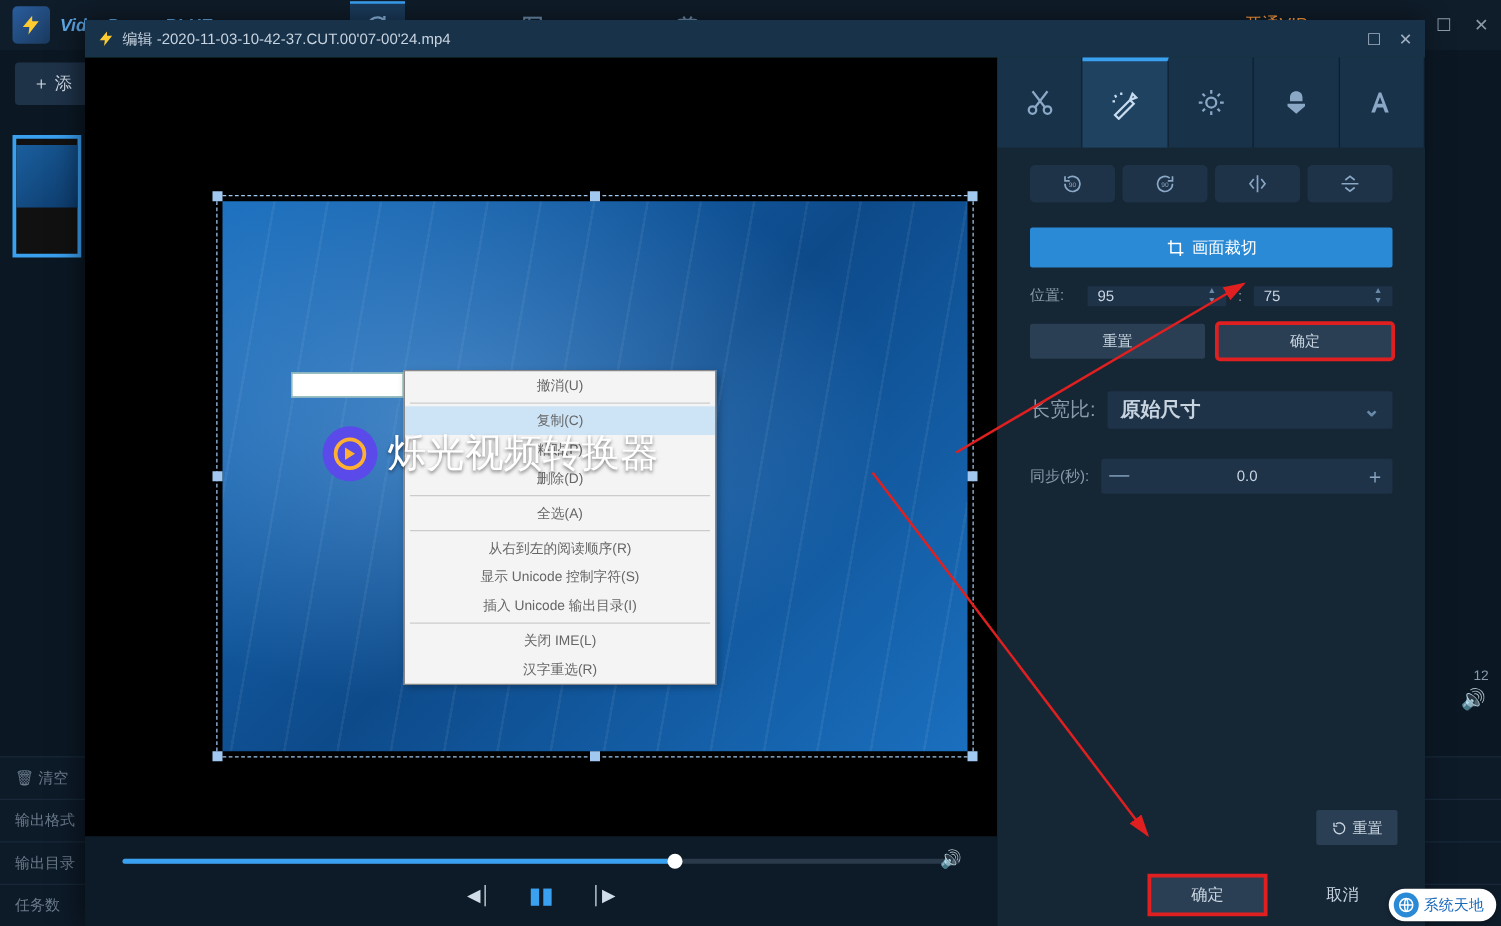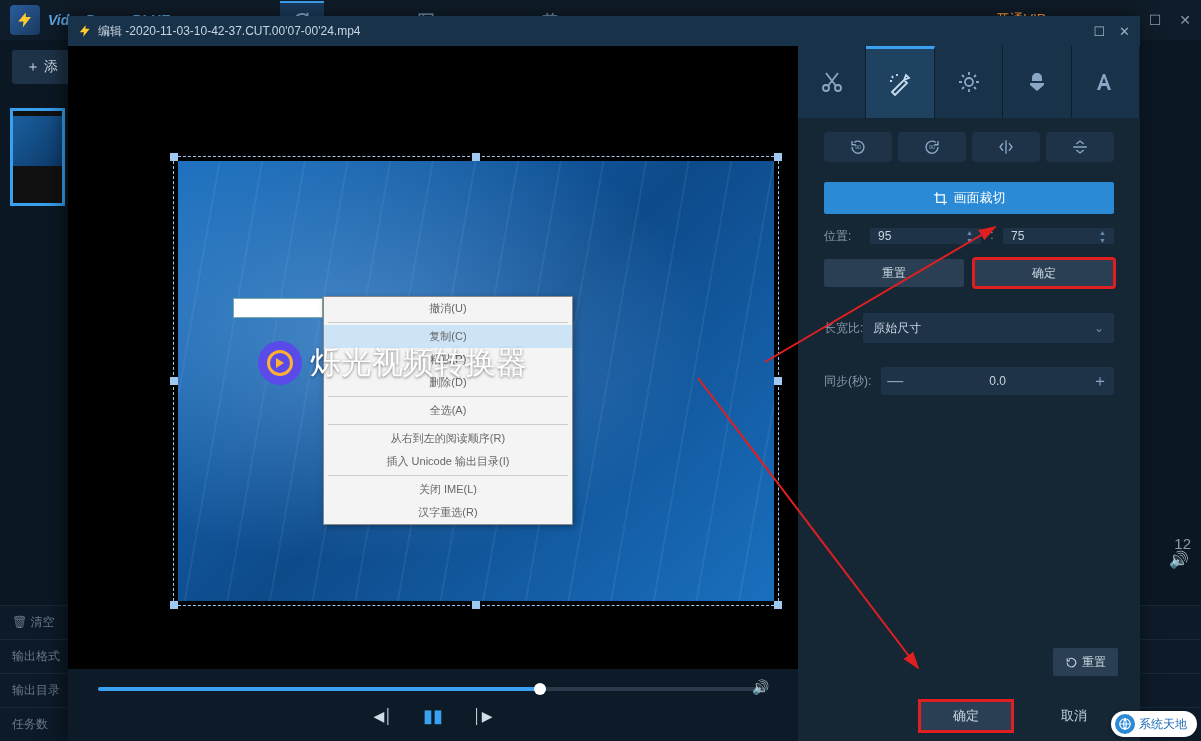--- a/index.html
+++ b/index.html
@@ -18,21 +18,21 @@
 .bg-tab.active{background:#1a3a5a;border-top:2px solid #3aa0f0;}
 
 .bg-toolbar { position:absolute; top:40px; left:0; right:0; height:54px; padding:6px 12px; display:flex; align-items:center;}
 .add-btn{background:#1e3248;color:#cdd8e3;font-size:14px;padding:8px 14px;border:none;border-radius:3px;}
 
 .bg-thumb { position:absolute; top:108px; left:10px; width:55px; height:98px; border:3px solid #3aa0f0; background:#111;}
 .bg-thumb-inner{width:100%;height:55%;background:linear-gradient(135deg,#1a5f9e,#0d3a6a);margin-top:10%;}
 
 .bg-bottom { position:absolute; bottom:0; left:0; right:0; background:#0d1a28;}
 .bg-row{display:flex;align-items:center;padding:8px 12px;color:#6a7a8a;font-size:12px;border-top:1px solid #182838;}
-.bg-time{position:absolute;top:535px;right:10px;color:#8a9aaa;font-size:15px;}
+.bg-time{position:absolute;top:535px;right:10px;color:#8a9aaa;font-size:11px;}
 .bg-speaker{position:absolute;top:550px;right:12px;color:#8a9aaa;}
 .bg-bluebtn{position:absolute;bottom:62px;right:18px;width:48px;height:30px;background:#2a8ad6;border-radius:3px;}
 
 
 .modal { position: absolute; top: 16px; left: 68px; width: 1072px; height: 725px; background: #14532d; box-shadow: -4px 0 20px rgba(0,0,0,.5); }
 .modal-titlebar { height: 30px; background: #18324a; display: flex; align-items: center; padding: 0 10px; color: #c8d4e0; font-size: 12px; }
 .modal-titlebar .ticon{width:14px;height:14px;margin-right:6px;}
 .modal-winbtns{margin-left:auto;display:flex;gap:14px;color:#a0b0c0;font-size:13px;}
 .modal-winbtns span{cursor:pointer;}
 
@@ -72,33 +72,33 @@
 .tool-tab.active { background: #1e4260; border-top: 3px solid #3aa0f0; color:#c8dcf0; }
 .tool-tab svg{width:24px;height:24px;}
 
 .rot-row { display: flex; gap: 6px; padding: 14px 26px; }
 .rot-btn { flex: 1; height: 30px; background: #1e3248; border-radius: 4px; display: flex; align-items: center; justify-content: center; color: #8aa8c6; cursor:pointer;}
 .rot-btn svg{width:18px;height:18px;}
 
 .crop-header { margin: 6px 26px 10px; height: 32px; background: #2a8ad6; color: #fff; display: flex; align-items: center; justify-content: center; font-size: 13px; border-radius: 2px; gap:6px;}
 .crop-header svg{width:15px;height:15px;}
 
-.form-row { display: flex; align-items: flex-start; padding: 4px 26px; color: #8a9aaa; font-size: 12px; gap:6px; }
+.form-row { display: flex; align-items: center; padding: 4px 26px; color: #8a9aaa; font-size: 12px; gap:6px; }
 .form-row label { width: 40px; }
 .num-input { flex: 1; height: 16px; background: #1e3248; border: none; color: #c8d4e0; padding: 0 8px; font-size: 12px; display:flex;align-items:center;justify-content:space-between;}
 .spinners{display:flex;flex-direction:column;gap:1px;color:#6a8aaa;font-size:7px;line-height:7px;}
 .colon{color:#8a9aaa;width:10px;text-align:center;}
 
 .btn-row { display: flex; gap: 10px; padding: 10px 26px 14px; }
 .btn { flex: 1; height: 28px; background: #2a3f54; color: #c8d4e0; border: none; font-size: 12px; cursor:pointer;border-radius:2px; }
 .btn.primary { background: #2a3f54; }
 .highlight-red { outline: 3px solid #e02020; outline-offset: -1px; }
 
-.select-row { display: flex; align-items: center; padding: 12px 26px; color: #8a9aaa; font-size: 12px; gap:0;}
-.select-box { flex: 1; height: 30px; background: #1e3248; display: flex; align-items: center; justify-content: space-between; padding: 0 10px; color: #c8d4e0; border-radius:2px;cursor:pointer;}
+.select-row { display: flex; align-items: center; padding: 12px 26px; color: #8a9aaa; font-size: 16px; gap:10px;}
+.select-box { flex: 1; height: 30px; background: #1e3248; display: flex; align-items: center; justify-content: space-between; padding: 0 10px; color: #c8d4e0; border-radius:2px;cursor:pointer;font-weight:bold;}
 
 .sync-row { display: flex; align-items: center; padding: 12px 26px; color: #8a9aaa; font-size: 12px; gap:10px;}
 .sync-ctrl { flex: 1; display: flex; align-items: center; background: #1e3248; height: 28px; border-radius:2px;}
 .sync-btn { width: 28px; text-align: center; color: #8aa8c6; cursor:pointer;font-size:16px;}
 .sync-val { flex: 1; text-align: center; color: #c8d4e0; }
 
 .reset-bottom { position:absolute; right:22px; top:602px; }
 .reset-bottom button{height:28px;padding:0 12px;background:#2a3f54;color:#c8d4e0;border:none;font-size:12px;display:flex;align-items:center;gap:4px;border-radius:2px;cursor:pointer;}
 
 .footer-btns { position:absolute; bottom:10px; right:20px; display: flex; gap: 16px; }
@@ -203,20 +203,21 @@
           <div class="ctx-menu">
             <div>撤消(U)</div>
             <div class="sep"></div>
             <div class="ctx-hl">复制(C)</div>
             <div>粘贴(P)</div>
             <div>删除(D)</div>
             <div class="sep"></div>
             <div>全选(A)</div>
             <div class="sep"></div>
             <div>从右到左的阅读顺序(R)</div>
+            <div>显示 Unicode 控制字符(S)</div>
             <div>插入 Unicode 输出目录(I)</div>
             <div class="sep"></div>
             <div>关闭 IME(L)</div>
             <div>汉字重选(R)</div>
           </div>
         </div>
         <div class="crop-frame">
           <div class="crop-handle ch-tl"></div>
           <div class="crop-handle ch-tm"></div>
           <div class="crop-handle ch-tr"></div>

